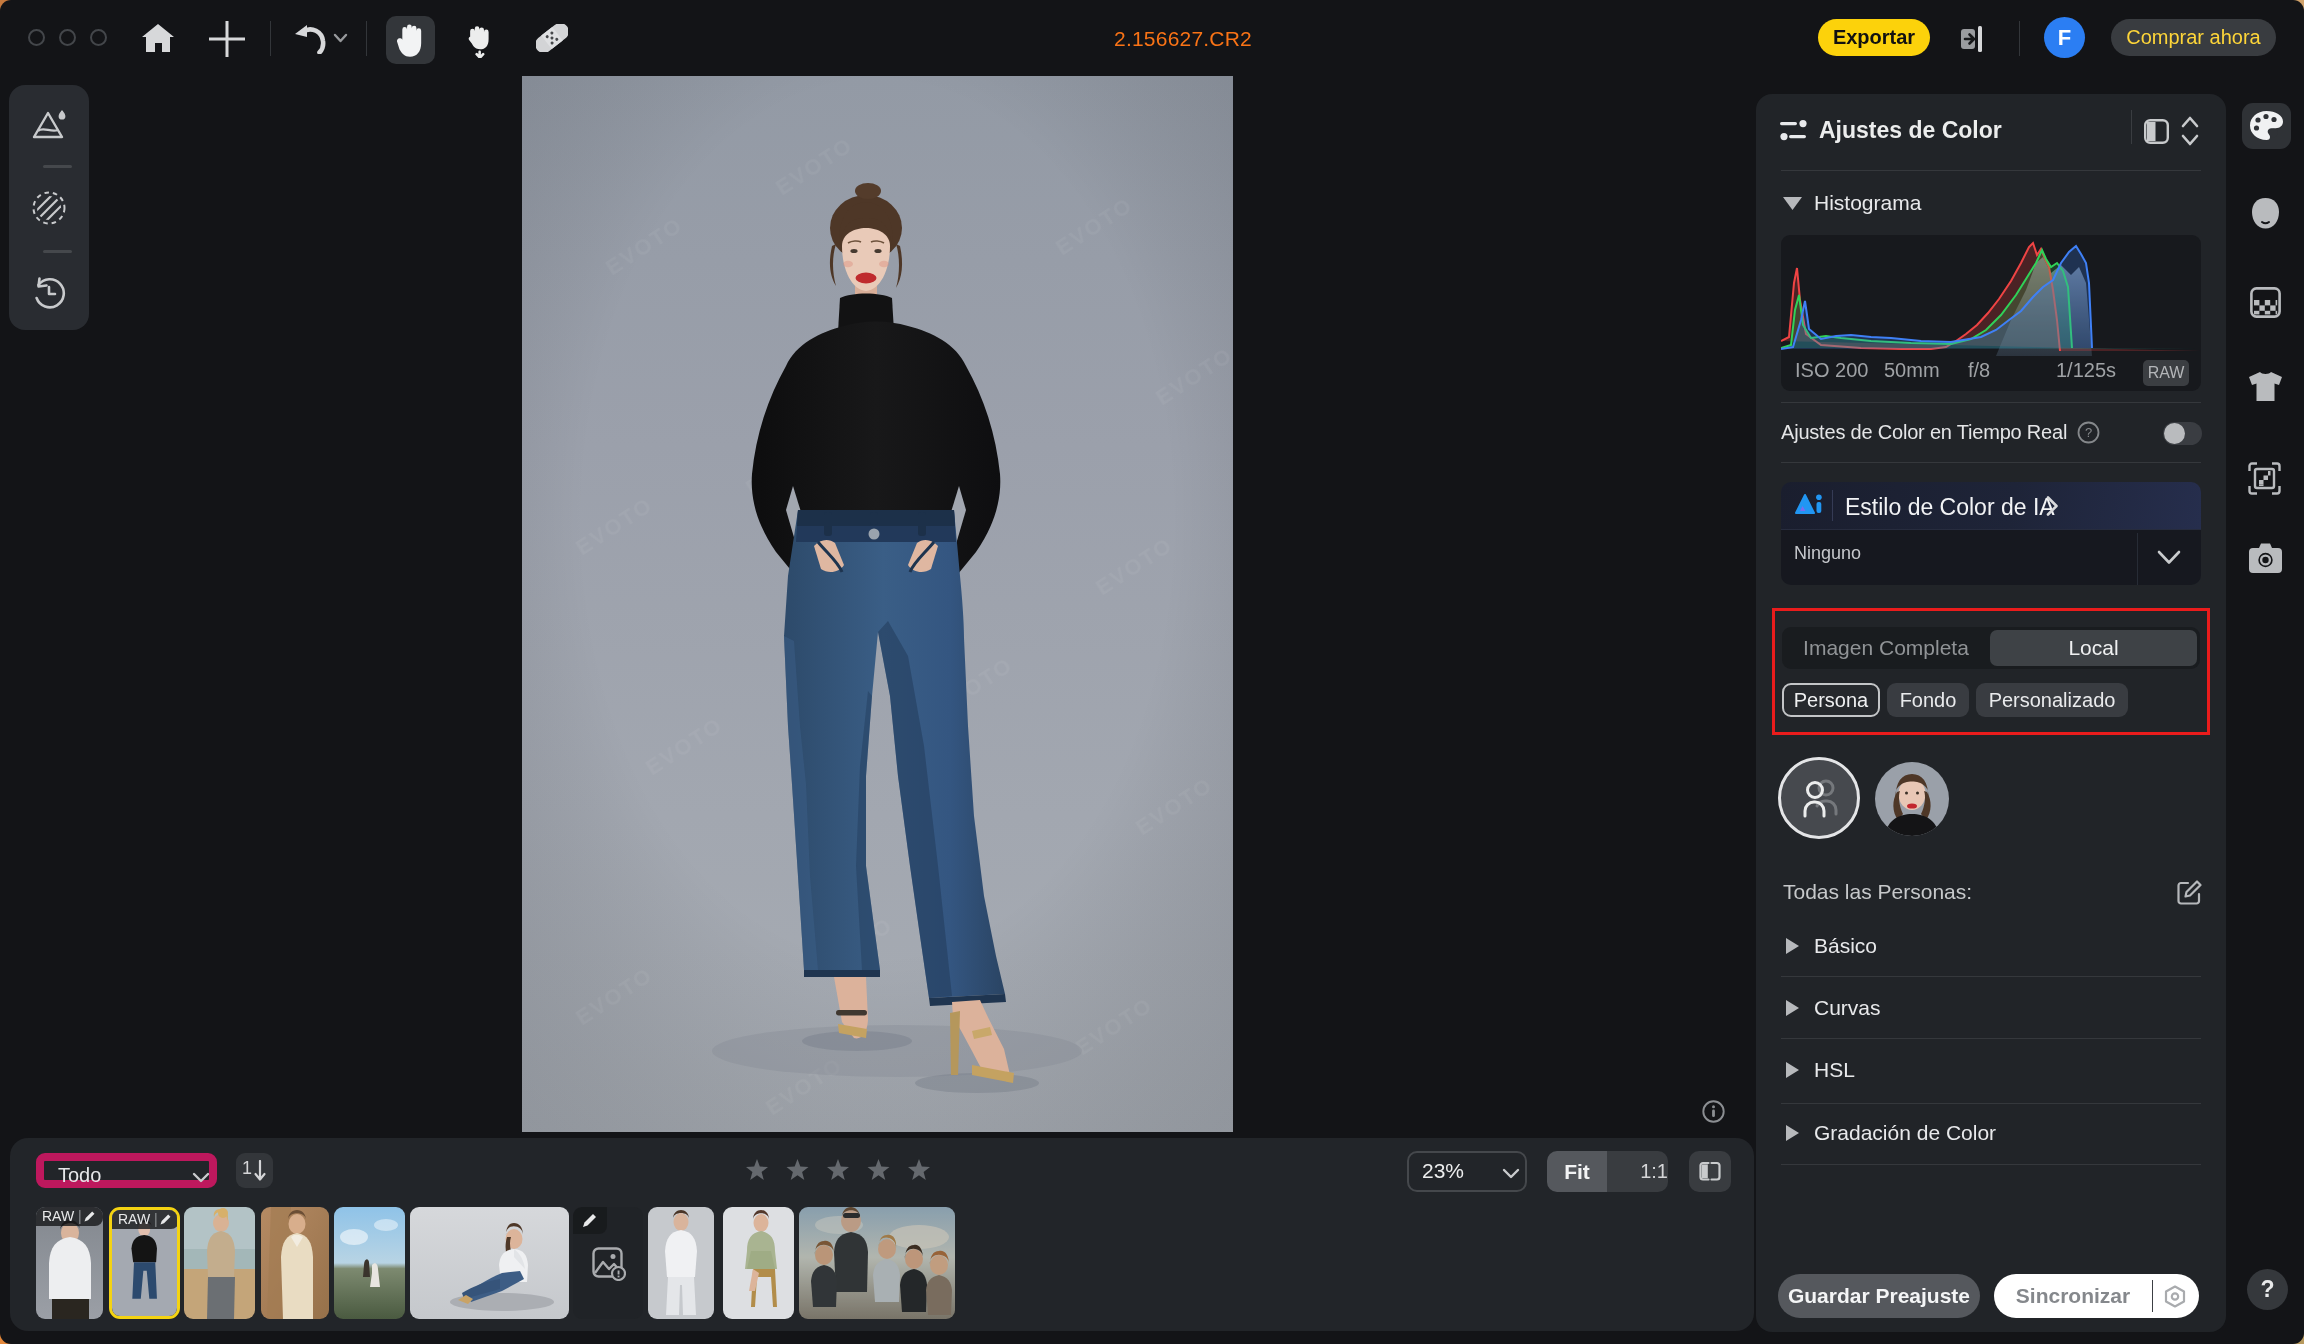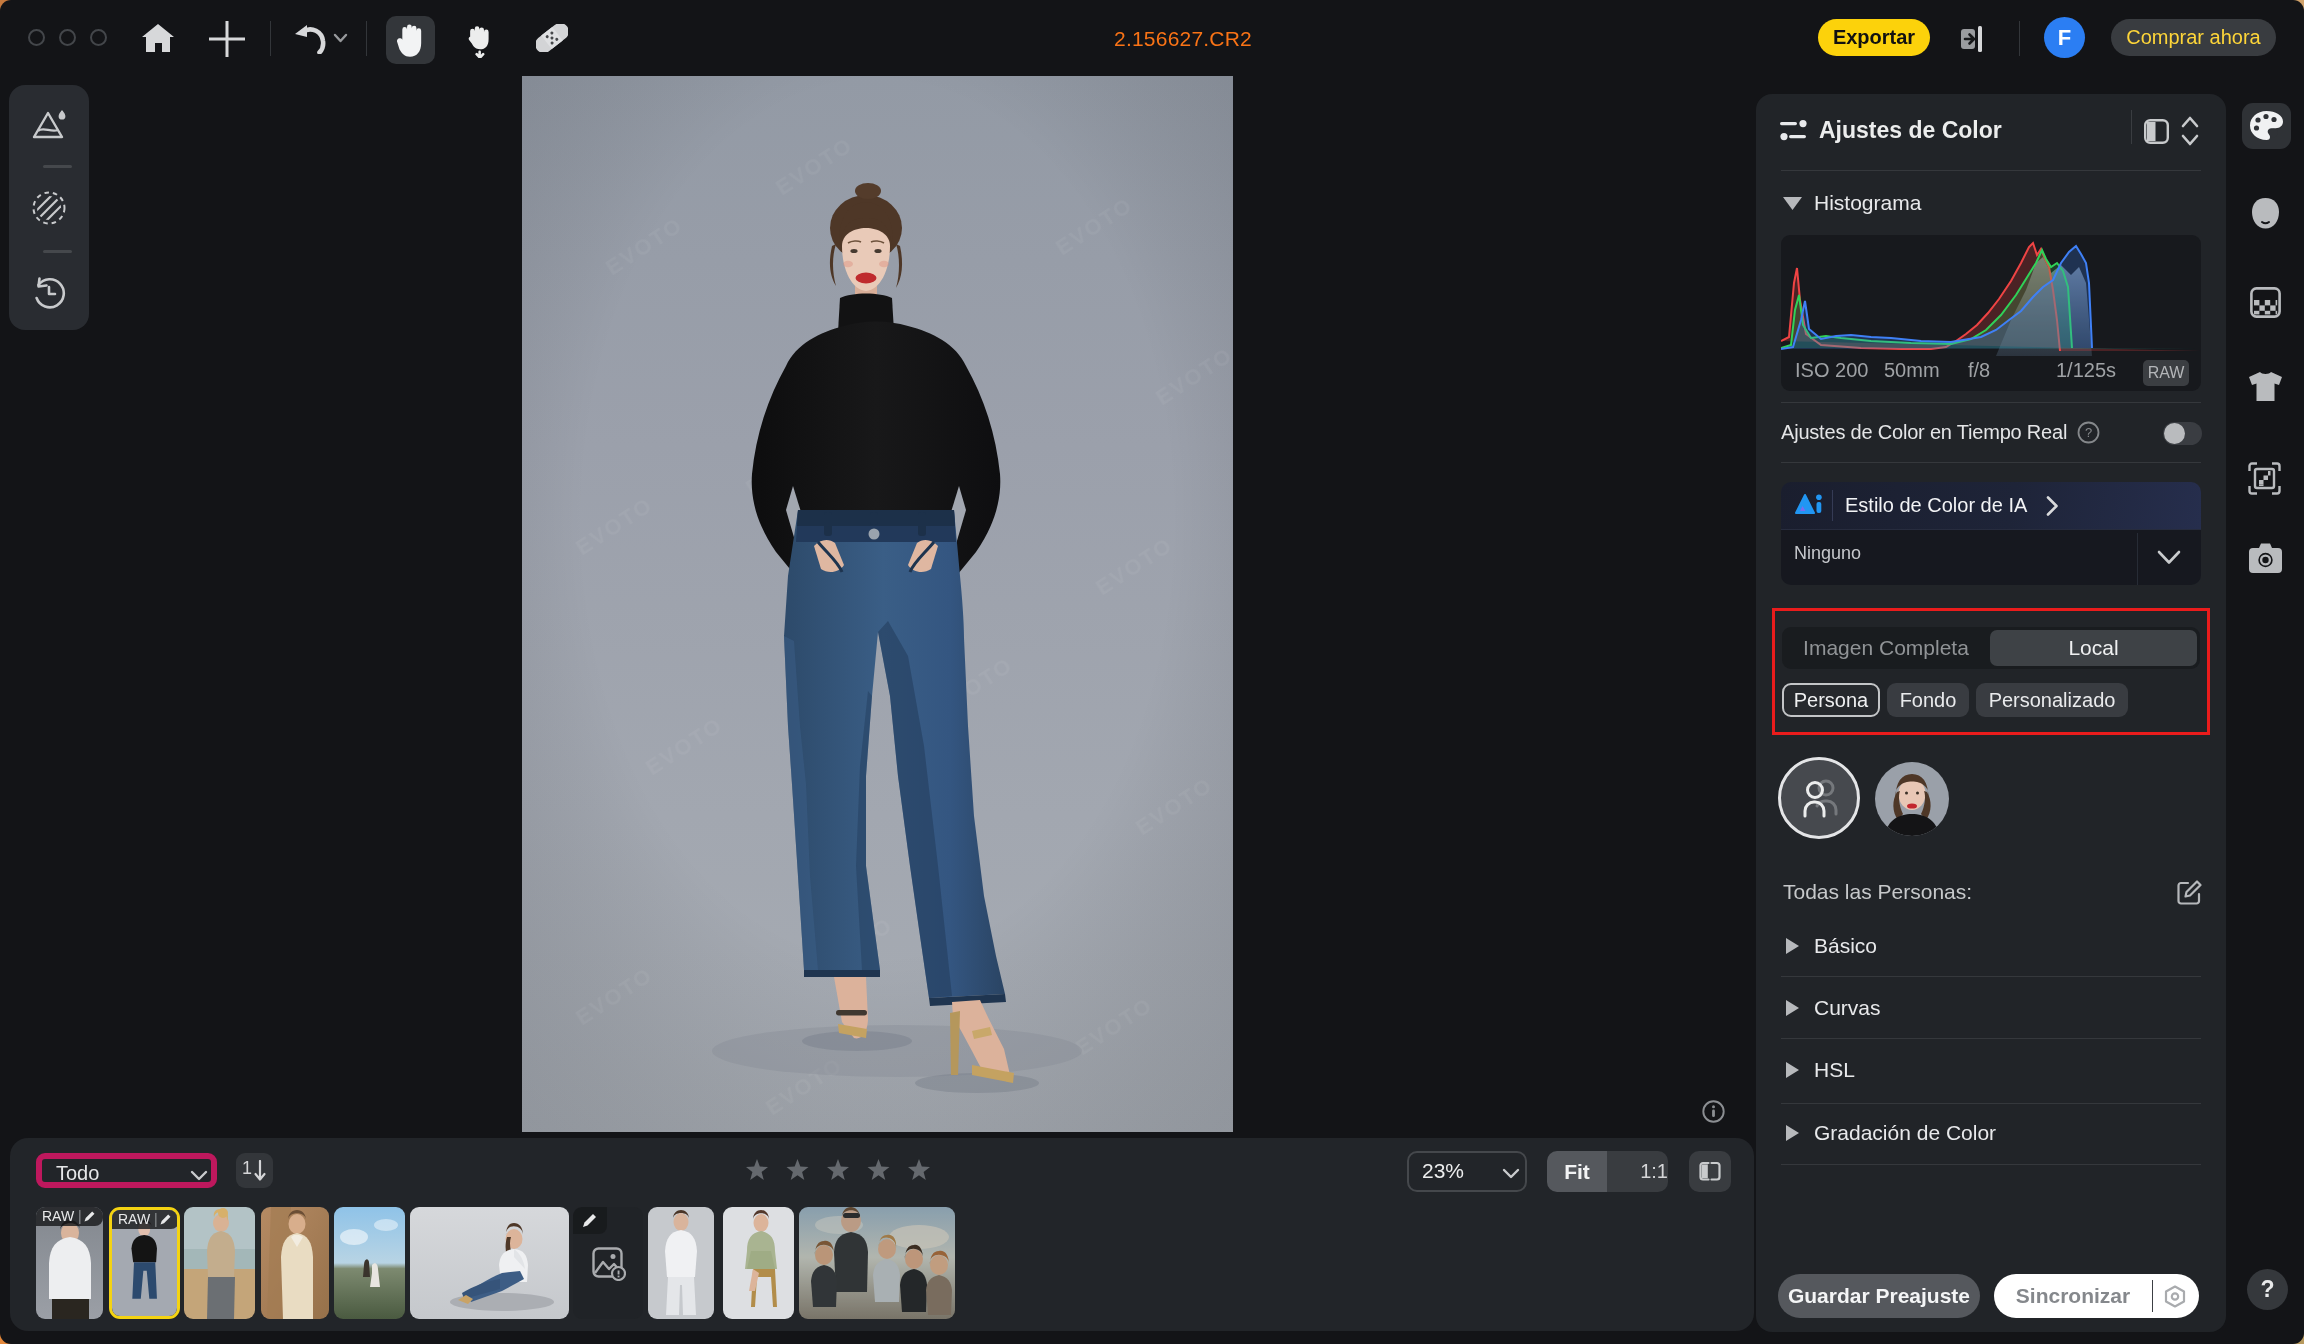--- a/index.html
+++ b/index.html
@@ -304,21 +304,21 @@
       <div style="position:absolute;left:0;top:0;width:420px;height:47px;background:linear-gradient(100deg,#1a1e2e 0%,#1e2438 55%,#262e4d 100%)"></div>
       <div style="position:absolute;left:0;top:47px;width:420px;height:56px;background:#16181f"></div>
       <div style="position:absolute;left:0;top:47px;width:420px;height:1px;background:#272c3e"></div>
       <svg style="position:absolute;left:14px;top:11px" width="27" height="25" viewBox="0 0 27 25">
         <path d="M10 2 L19 20 L1 20 Z" fill="#2196f3" stroke="#2196f3" stroke-width="2" stroke-linejoin="round"></path>
         <path d="M7.5 13 L10.5 18 L5 18 Z" fill="#7a6cf0"></path>
         <rect x="21.5" y="9" width="4.8" height="11" rx="2" fill="#2196f3"></rect>
         <circle cx="23.9" cy="4.2" r="2.8" fill="#2196f3"></circle>
       </svg>
       <div style="position:absolute;left:51px;top:8px;width:1px;height:31px;background:#353b55"></div>
-      <div style="position:absolute;left:64px;top:12px;font-size:20px;color:#f2f3f5">Estilo de Color de IA</div>
+      <div style="position:absolute;left:64px;top:12px;font-size:23px;color:#f2f3f5">Estilo de Color de IA</div>
       <svg style="position:absolute;left:264px;top:13px" width="14" height="22" viewBox="0 0 14 22">
         <path d="M3 2.5 L11.5 11 L3 19.5" fill="none" stroke="#d9dadc" stroke-width="2.6" stroke-linecap="round" stroke-linejoin="round"></path>
       </svg>
       <div style="position:absolute;left:13px;top:61px;font-size:18px;color:#c6c8cc">Ninguno</div>
       <div style="position:absolute;left:356px;top:51px;width:1px;height:52px;background:#272c36"></div>
       <svg style="position:absolute;left:376px;top:68px" width="24" height="15" viewBox="0 0 24 15">
         <path d="M2 2 L12 12.5 L22 2" fill="none" stroke="#c9cbcd" stroke-width="2.6" stroke-linecap="round" stroke-linejoin="round"></path>
       </svg>
     </div>
 
@@ -435,21 +435,21 @@
   </svg>
   <div class="abs" style="left:2247px;top:1269px;width:41px;height:41px;border-radius:50%;background:#35383c;color:#e8e9ea;font-size:23px;font-weight:bold;text-align:center;line-height:41px">?</div>
 
   <svg class="abs" style="left:1702px;top:1100px" width="23" height="23" viewBox="0 0 23 23">
     <circle cx="11.5" cy="11.5" r="10.2" fill="none" stroke="#8b8e92" stroke-width="1.9"></circle>
     <circle cx="11.5" cy="6.8" r="1.5" fill="#8b8e92"></circle>
     <rect x="10.1" y="9.6" width="2.8" height="7.5" rx="1.4" fill="#8b8e92"></rect>
   </svg>
 
   <div id="bbar" class="abs">
-    <div class="abs" style="left:26px;top:15px;width:181px;height:35px;border:6px solid #be185d;border-radius:9px">
+    <div class="abs" style="left:26px;top:15px;width:181px;height:35px;border:8px solid #be185d;border-radius:9px">
       <div style="position:absolute;left:14px;top:3px;font-size:20px;color:#e6e7e9">Todo</div>
       <svg style="position:absolute;left:148px;top:11px" width="18" height="11" viewBox="0 0 18 11">
           <path d="M2 2 L9 9 L16 2" fill="none" stroke="#c9cbcd" stroke-width="2.4" stroke-linecap="round" stroke-linejoin="round"></path>
         </svg>
     </div>
     <div class="abs" style="left:226px;top:15px;width:37px;height:35px;background:#33363a;border-radius:9px">
       <div style="position:absolute;left:6px;top:5px;font-size:18px;color:#d4d5d7">1</div>
       <svg style="position:absolute;left:18px;top:7px" width="12" height="22" viewBox="0 0 12 22">
           <path d="M6 1 V18 M1.5 14 L6 19.5 L10.5 14" fill="none" stroke="#d4d5d7" stroke-width="2.2" stroke-linecap="round" stroke-linejoin="round"></path>
         </svg>

